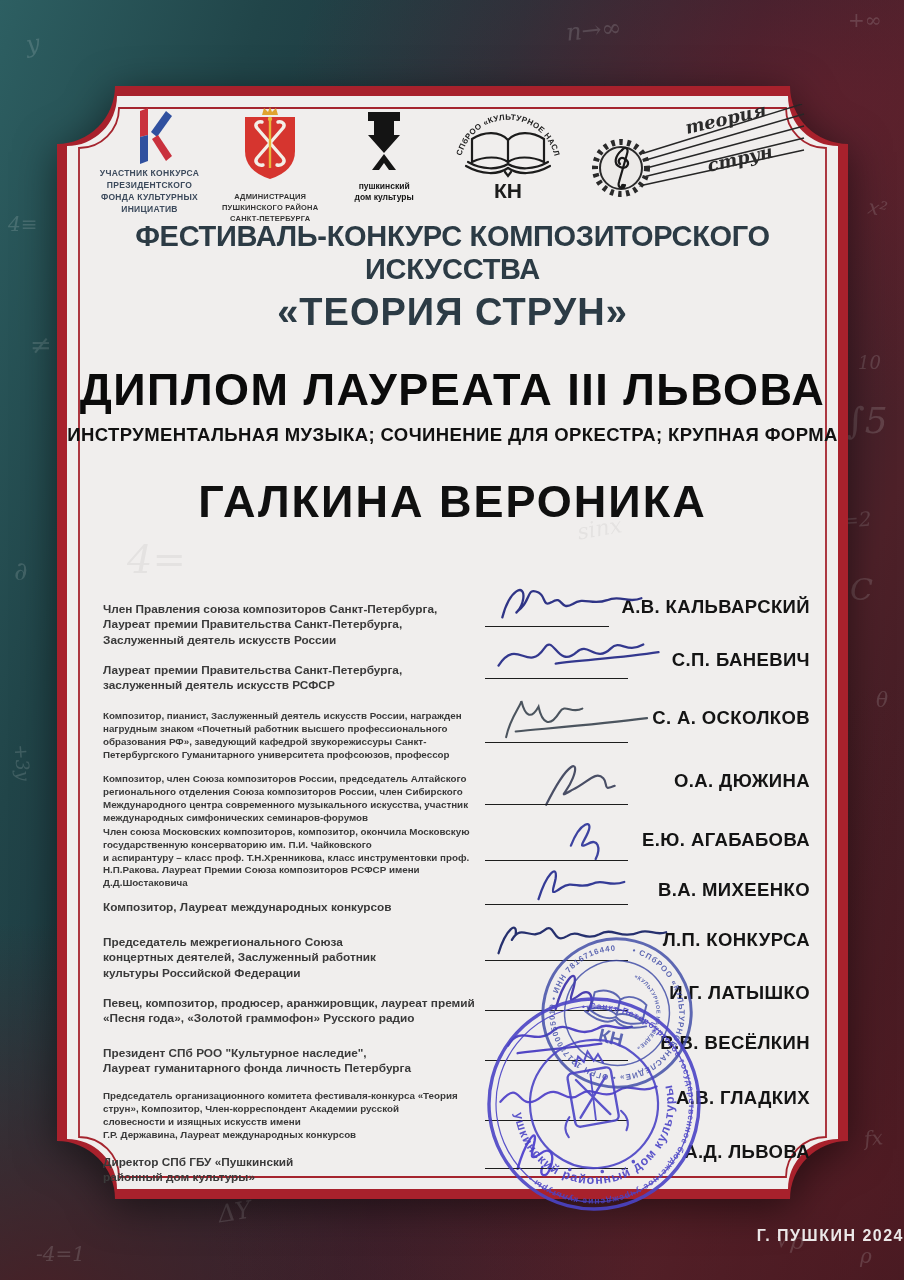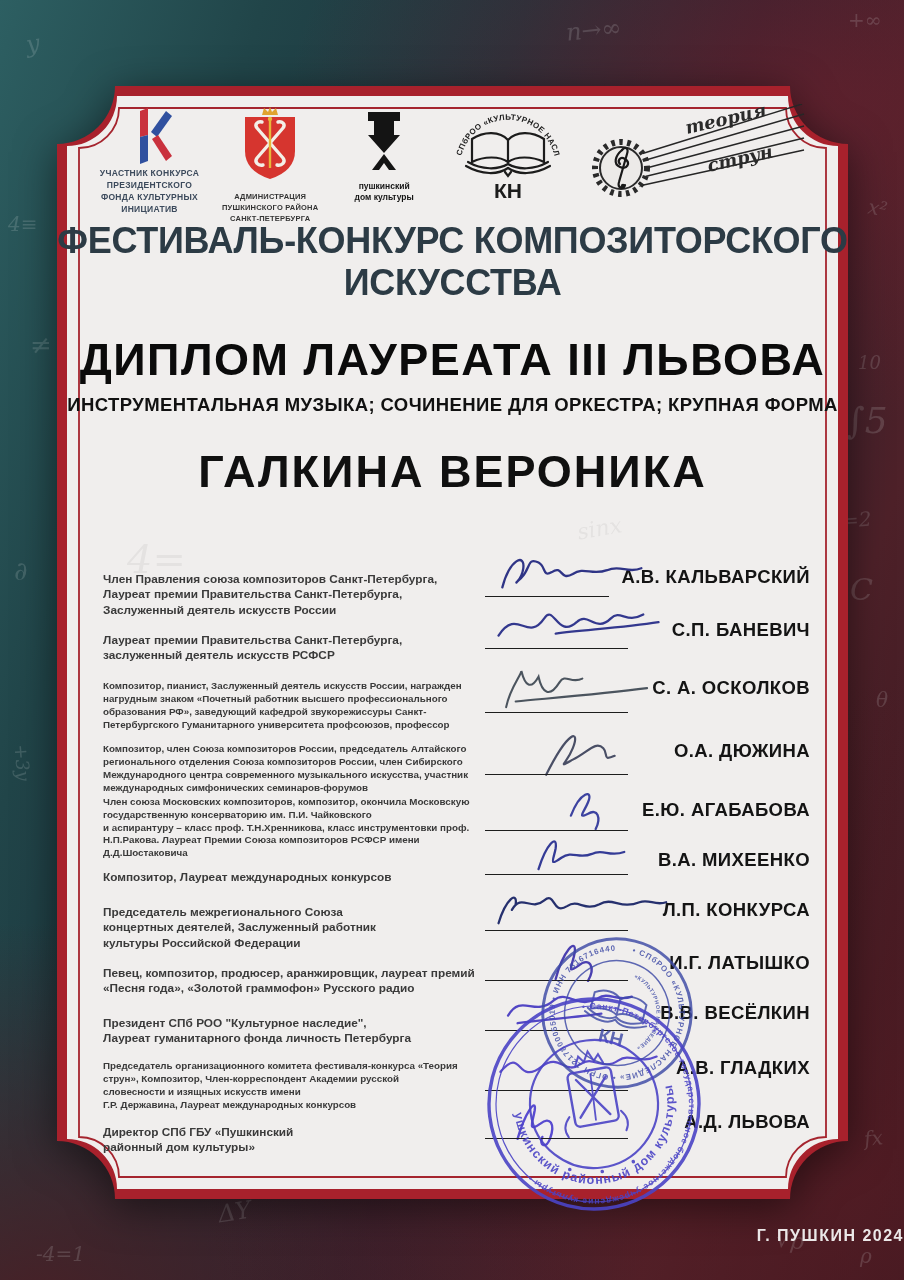--- a/index.html
+++ b/index.html
@@ -26,21 +26,21 @@
   .logo1{width:134;padding-top:6px;}
   .logo1 .cap{font-size:8.5px;color:#3c4a5c;line-height:1.4;letter-spacing:.3px;margin-top:0;}
   .logo2{width:102px;padding-top:4px;text-align:center;}
   .logo2 .cap{font-size:7.5px;color:#333;line-height:1.45;letter-spacing:.2px;margin-top:4px;}
   .logo3{width:86px;padding-top:8px;}
   .logo3 .cap{font-size:8.5px;color:#141414;line-height:1.35;margin-top:5px;}
   .logo4{width:122px;}
   .logo5{width:216px;padding-top:2px;}
   
   .festival{margin-top:8px;color:#2c3b45;font-weight:700;}
-  .f1{font-size:36px;letter-spacing:-.3px;}
+  .f1{font-size:29px;letter-spacing:-.3px;}
   .f2{font-size:38px;margin-top:5px;letter-spacing:1px;}
   .diploma{margin:30px 0 0;font-size:45px;font-weight:800;color:#0b0b0b;letter-spacing:1.5px;}
   .nom-label{margin-top:24px;font-size:16px;font-weight:700;letter-spacing:1.2px;}
   .nom{margin-top:8px;font-size:18.5px;font-weight:700;letter-spacing:.4px;}
   .laureate{margin-top:30px;font-size:45px;font-weight:700;letter-spacing:2px;color:#101010;}
   
   .rows{margin:52px 38px 0 46px;text-align:left;}
   .row{display:flex;align-items:center;}
   .row .t{flex:0 0 372px;font-size:11.8px;font-weight:700;color:#3a3a3a;
     line-height:1.28;white-space:pre-line;margin-top:36px;}
@@ -171,20 +171,21 @@
             </g>
             <circle cx="34" cy="82" r="2.2" fill="#191919"></circle>
             <text x="98" y="30" font-size="18" font-weight="700" font-style="italic" fill="#2a2a2a" font-family="DejaVu Serif, serif" transform="rotate(-13 98 30)">теория</text>
             <text x="120" y="68" font-size="18" font-weight="700" font-style="italic" fill="#2a2a2a" font-family="DejaVu Serif, serif" transform="rotate(-13 120 68)">струн</text>
           </svg>
         </div>
       </div>
 
       <div class="festival">
         <div class="f1">ФЕСТИВАЛЬ-КОНКУРС КОМПОЗИТОРСКОГО ИСКУССТВА</div>
+        <div class="f2">«ТЕОРИЯ СТРУН»</div>
       </div>
 
       <h1 class="diploma">ДИПЛОМ ЛАУРЕАТА III ЛЬВОВА</h1>
       <div class="nom">ИНСТРУМЕНТАЛЬНАЯ МУЗЫКА; СОЧИНЕНИЕ ДЛЯ ОРКЕСТРА; КРУПНАЯ ФОРМА</div>
       <div class="laureate">ГАЛКИНА ВЕРОНИКА</div>
 
       <div class="rows">
 
         <div class="row" style="height:54px">
           <div class="t">Член Правления союза композиторов Санкт-Петербурга,

